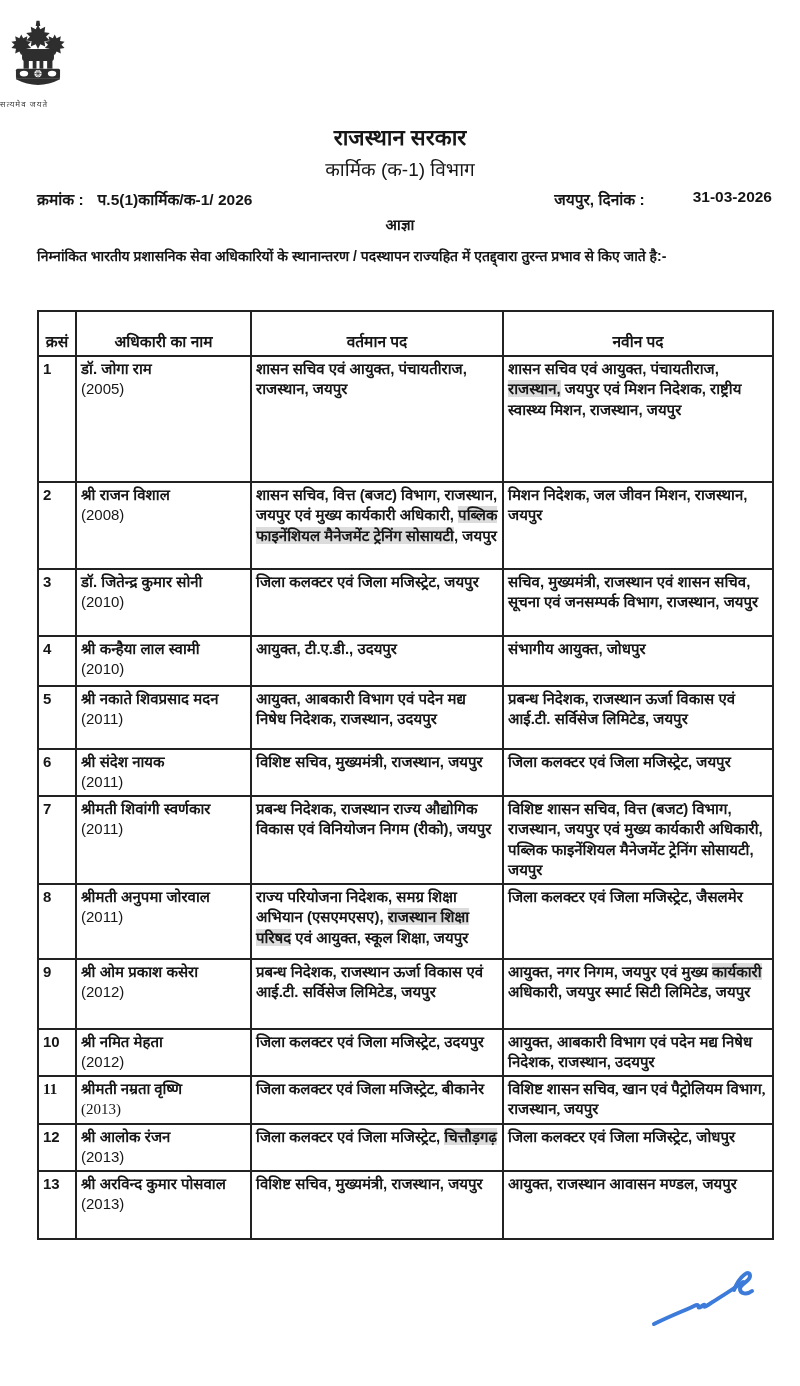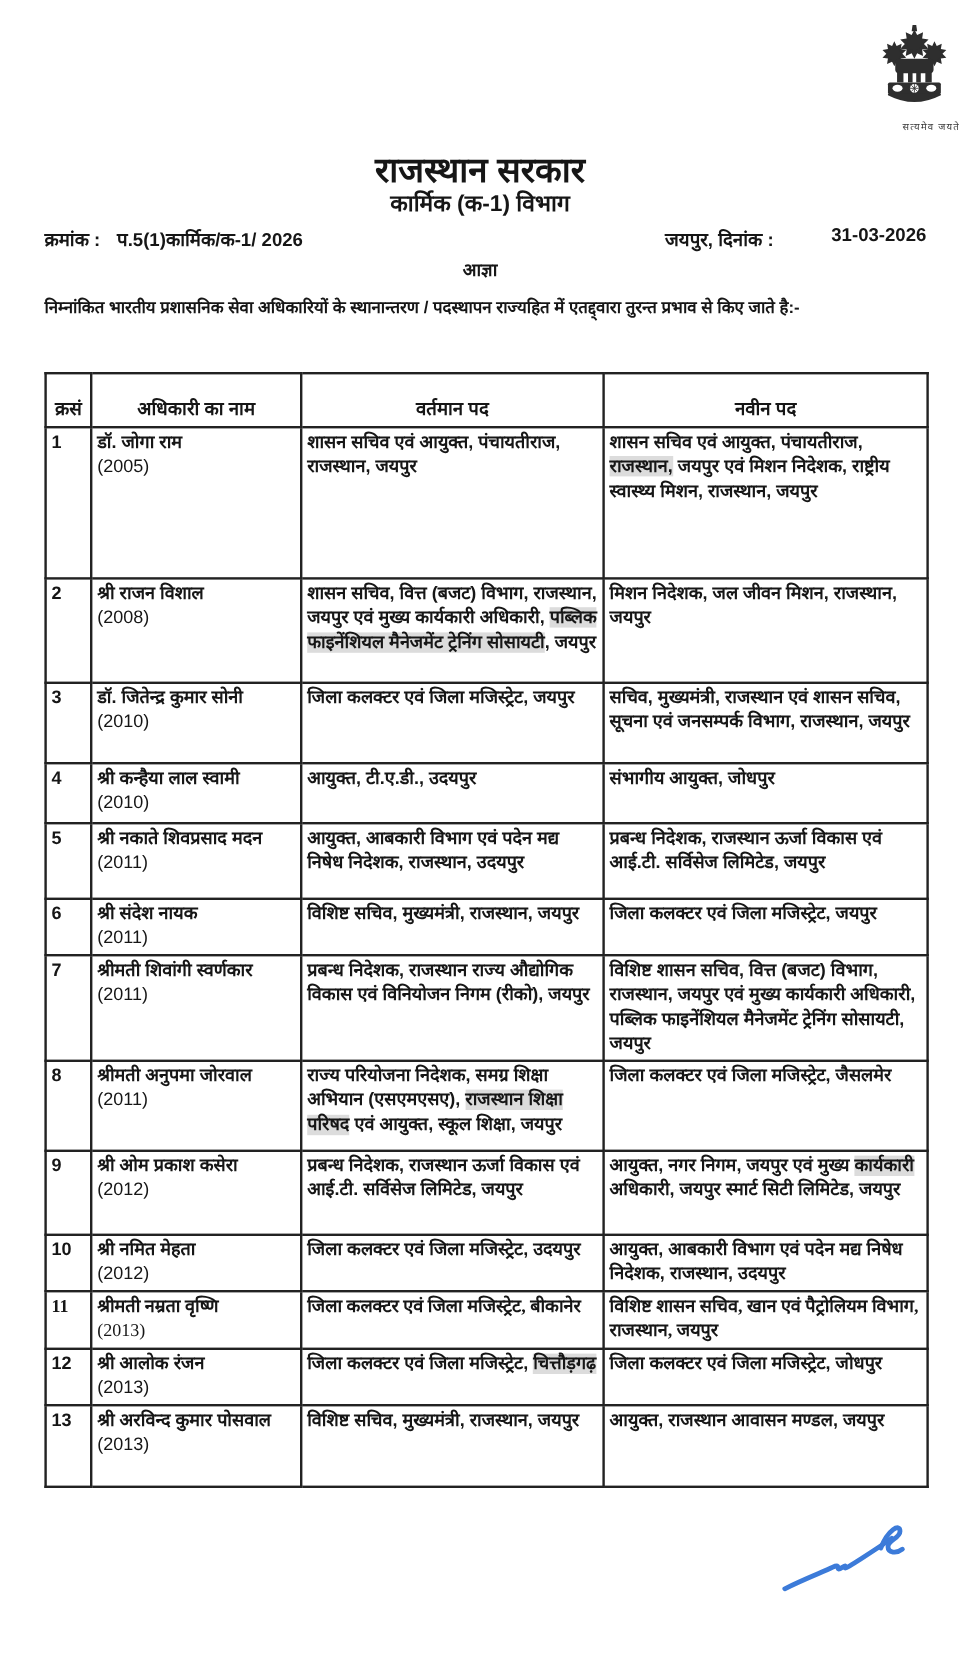--- a/index.html
+++ b/index.html
@@ -1,26 +1,26 @@
 <!DOCTYPE html>
 <html lang="hi"><head>
 <meta charset="utf-8">
 <style>
   * { margin:0; padding:0; box-sizing:border-box; }
   body { background:#e8e8e8; font-family:"Liberation Sans","DejaVu Sans",sans-serif; }
   .page {
     position:relative; width:800px; height:1386px; margin:0 auto;
     background:#ffffff; color:#161616; overflow:hidden;
   }
-  .emblem-wrap { position:absolute; top:20px; left:0; width:100%; text-align:right; }
+  .emblem-wrap { position:absolute; top:20px; left:0; width:100%; text-align:left; }
   .emblem-caption { font-size:8px; color:#3a3a3a; letter-spacing:1px; margin-top:1px; }
   .gov-title { position:absolute; top:121px; left:0; width:100%; text-align:center;
-    font-size:29px; font-weight:bold; }
+    font-size:22px; font-weight:bold; }
   .dept-title { position:absolute; top:156px; left:0; width:100%; text-align:center;
-    font-size:19px; font-weight:bold; }
+    font-size:19px; font-weight:normal; }
   .ref-line { position:absolute; top:188px; left:37px; right:28px;
     display:flex; justify-content:space-between; align-items:baseline;
     font-size:15.5px; font-weight:bold; }
   .ref-left .num { margin-left:14px;margin-top:35px; }
   .ref-right { display:flex; gap:48px; }
   .order-title { position:absolute; top:214px; left:0; width:100%; text-align:center;
     font-size:15px; font-weight:bold; }
   .intro { position:absolute; top:246px; left:37px; width:735px;
     font-size:14px; font-weight:bold; line-height:20px; }
   table.transfer { position:absolute; top:310px; left:37px; width:735px;

